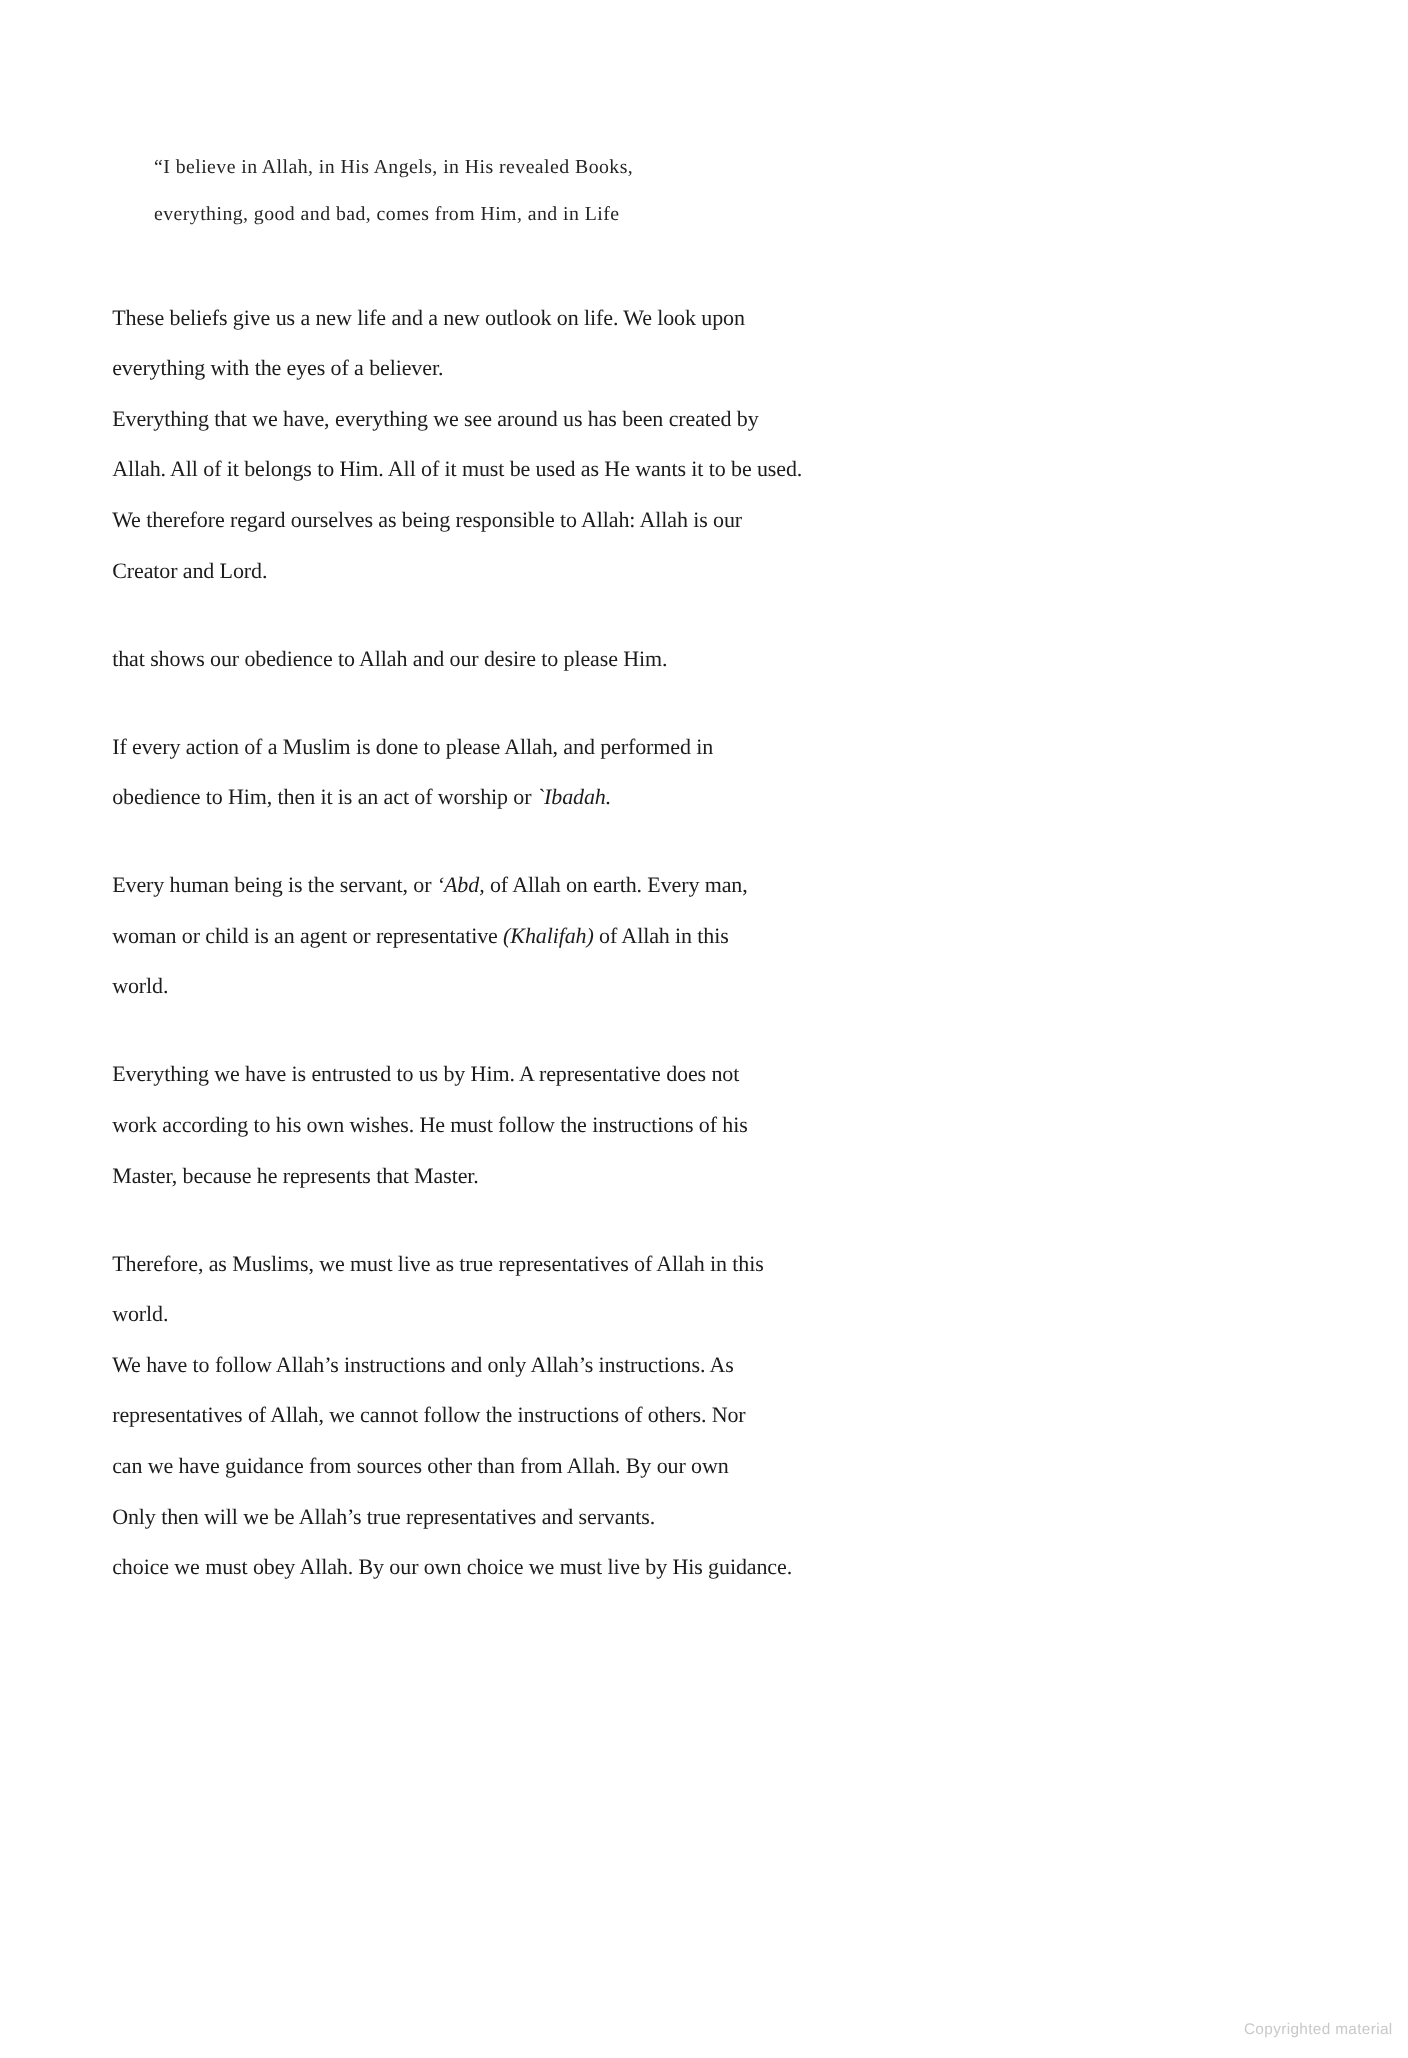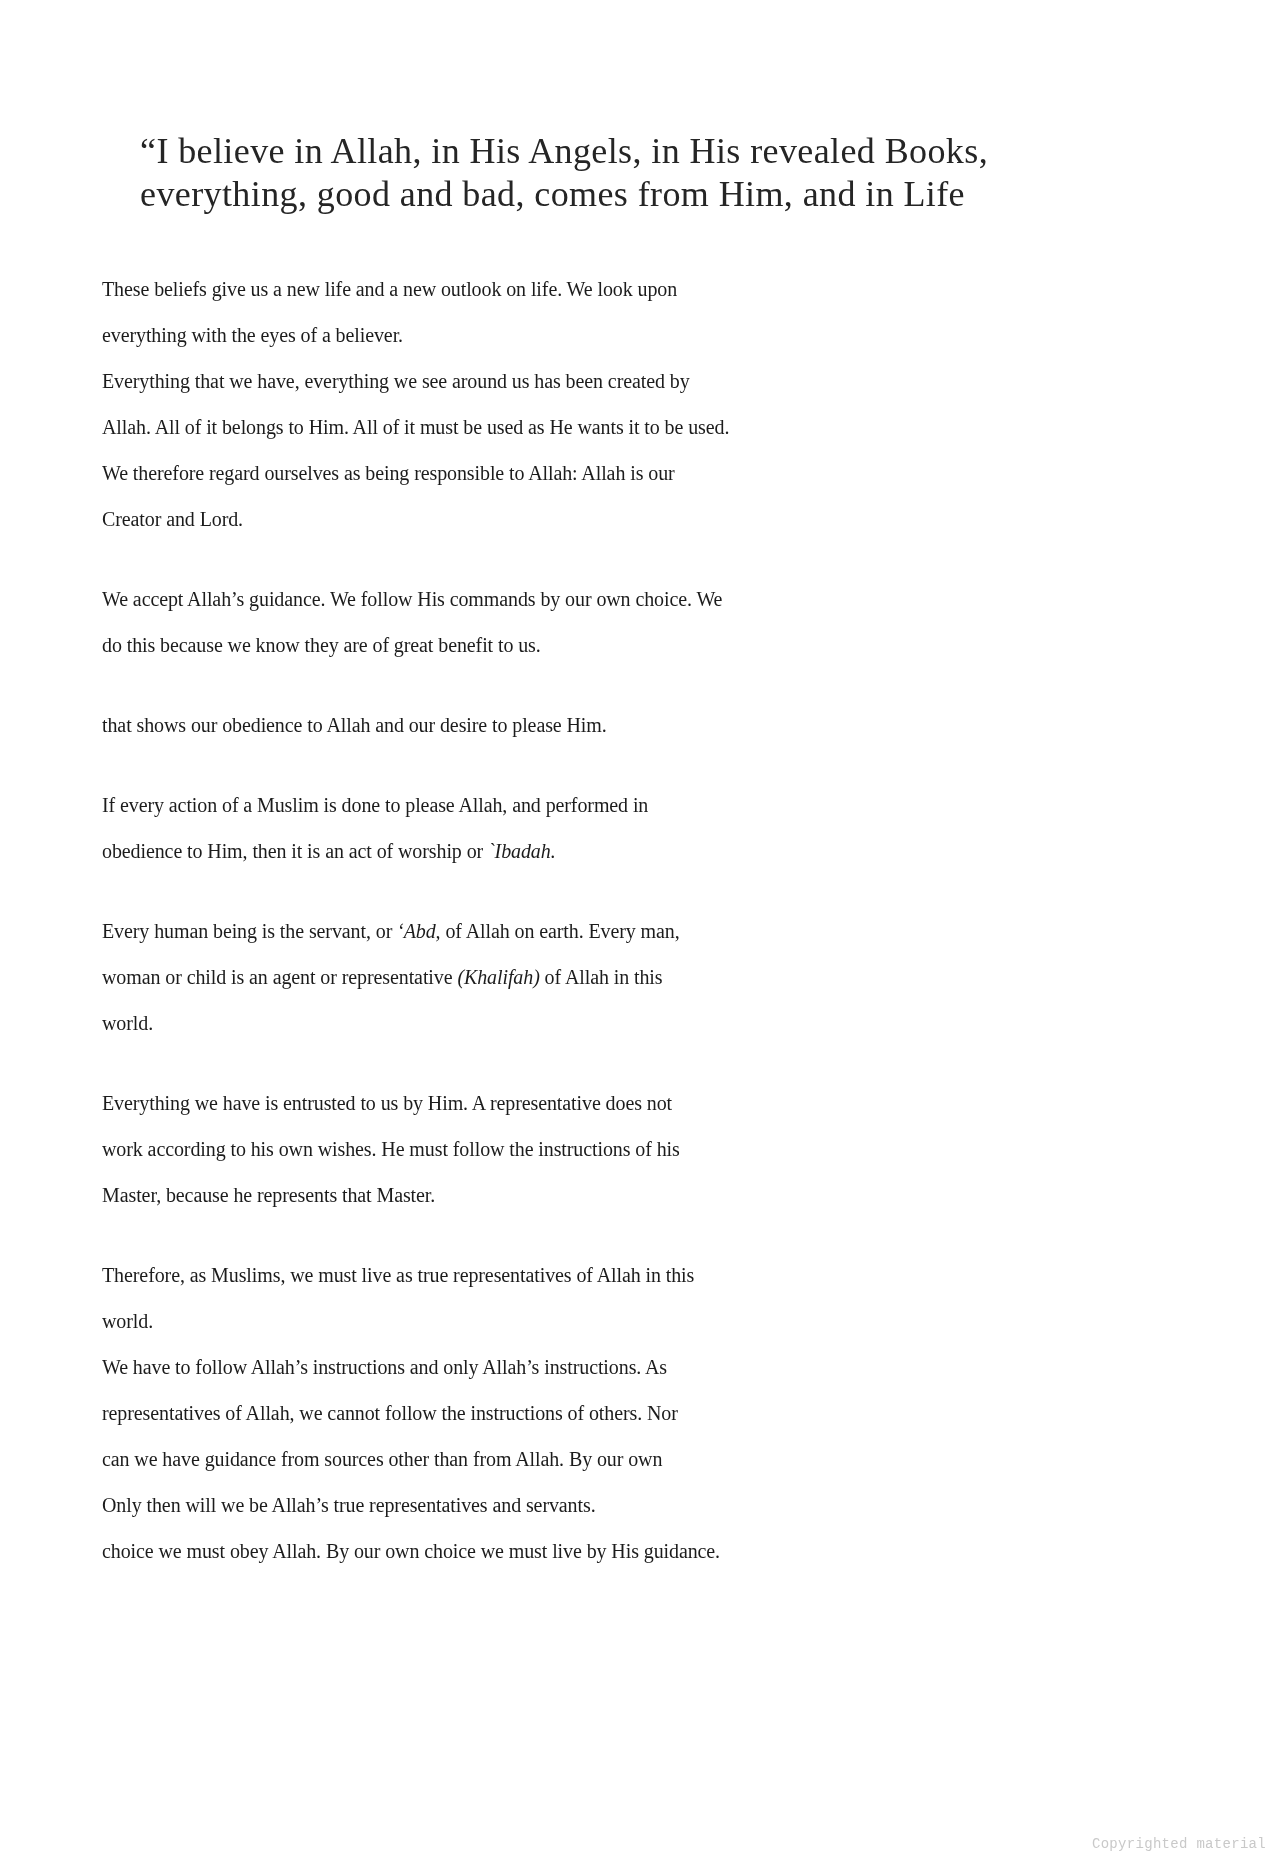--- a/index.html
+++ b/index.html
@@ -17,42 +17,42 @@
     color: #1c1c1c;
   }
   .content {
     position: absolute;
     left: 102px;
     top: 0;
     width: 900px;
   }
   .quote-block {
     margin: 130px 0 50px 38px;
-    font-size: 36px;
+    font-size: 18px;
     line-height: 43px;
     letter-spacing: 0.4px;
     color: #252525;
   }
   .paragraph {
     margin: 0 0 34px 0;
     font-size: 20px;
     line-height: 46px;
     letter-spacing: -0.1px;
   }
   .line {
     white-space: nowrap;
   }
   .line em {
     font-style: italic;
   }
   .copyright {
     position: absolute;
     right: 14px;
     bottom: 19px;
-    font-family: Liberation Mono, monospace;
+    font-family: Liberation Sans, sans-serif;
     font-size: 14px;
     color: #c9c9c9;
     letter-spacing: 0.3px;
   }
 </style>
 </head>
 <body>
 
 <div class="page">
   <div class="content">
@@ -61,24 +61,20 @@
       <div class="line">everything, good and bad, comes from Him, and in Life</div>
     </div>
     <div>
         <div class="paragraph">
           <div class="line"><span>These beliefs give us a new life and a new outlook on life. We look upon</span></div>
           <div class="line"><span>everything with the eyes of a believer.</span></div>
           <div class="line"><span>Everything that we have, everything we see around us has been created by</span></div>
           <div class="line"><span>Allah. All of it belongs to Him. All of it must be used as He wants it to be used.</span></div>
           <div class="line"><span>We therefore regard ourselves as being responsible to Allah: Allah is our</span></div>
           <div class="line"><span>Creator and Lord.</span></div>
-        </div>
-        <div class="paragraph">
-          <div class="line"><span>We accept Allah’s guidance. We follow His commands by our own choice. We</span></div>
-          <div class="line"><span>do this because we know they are of great benefit to us.</span></div>
         </div>
         <div class="paragraph">
           <div class="line"><span>that shows our obedience to Allah and our desire to please Him.</span></div>
         </div>
         <div class="paragraph">
           <div class="line"><span>If every action of a Muslim is done to please Allah, and performed in</span></div>
           <div class="line"><span>obedience to Him, then it is an act of worship or </span><em>`Ibadah.</em></div>
         </div>
         <div class="paragraph">
           <div class="line"><span>Every human being is the servant, or </span><em>‘Abd,</em><span> of Allah on earth. Every man,</span></div>

